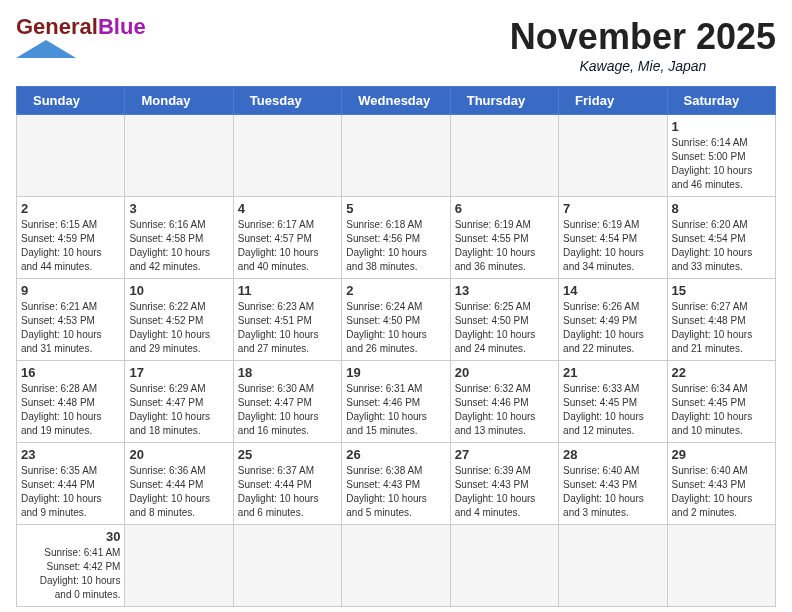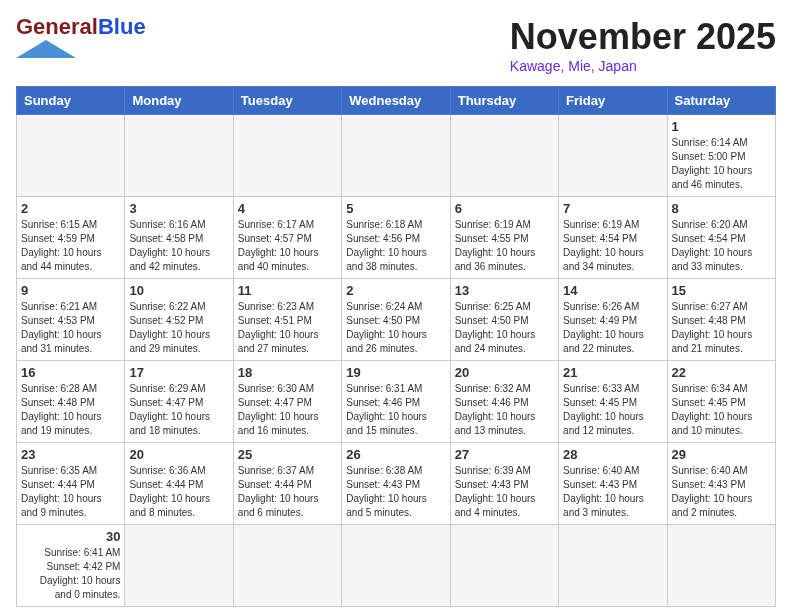--- a/index.html
+++ b/index.html
@@ -24,42 +24,43 @@
     .logo-text {
       font-size: 22px;
       font-weight: bold;
       color: #333;
       line-height: 1;
     }
     .logo-text span {
       color: #7f1d1d;
     }
     .title-area {
-      text-align: left;
+      text-align: center;
     }
     .month-title {
       font-size: 36px;
       font-weight: bold;
       color: #222;
     }
     .location {
       font-size: 14px;
-      color: #6d28d9;
+      color: #0f172a;
+      font-style: italic;
     }
     .calendar {
       width: 100%;
       border-collapse: collapse;
       border: 1px solid #ccc;
     }
     .calendar th {
       background: #3a6bc4;
       color: #fff;
       font-size: 13px;
       font-weight: bold;
-      padding: 6px 7px;
+      padding: 6px 16px;
       text-align: left;
       border: 1px solid #4a7bd4;
     }
     .calendar td {
       width: 108px;
       vertical-align: top;
       padding: 4px;
       border: 1px solid #ccc;
       background: #fff;
       min-height: 70px;
@@ -86,21 +87,21 @@
     .last-row td.has-data {
       background: #fff;
     }
   </style>
 </head>
 <body>
 
 <div class="header">
   <div class="logo">
     <div class="logo-text">
-      <span>General</span><span style="color:#1d4ed8;">Blue</span>
+      <span>General</span><span style="color:#a21caf;">Blue</span>
     </div>
     <div style="display:flex;align-items:center;margin-top:2px;">
       <svg width="60" height="18" viewBox="0 0 60 18">
         <polygon points="0,18 30,0 60,18" fill="#4a90d9"></polygon>
       </svg>
     </div>
   </div>
   <div class="title-area">
     <div class="month-title">November 2025</div>
     <div class="location">Kawage, Mie, Japan</div>

